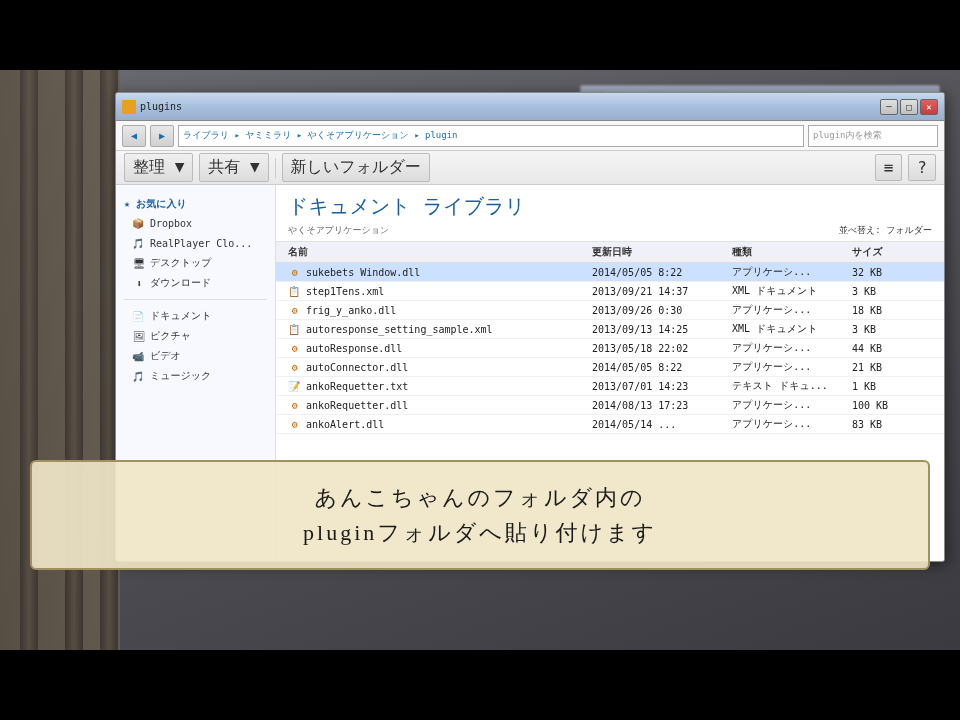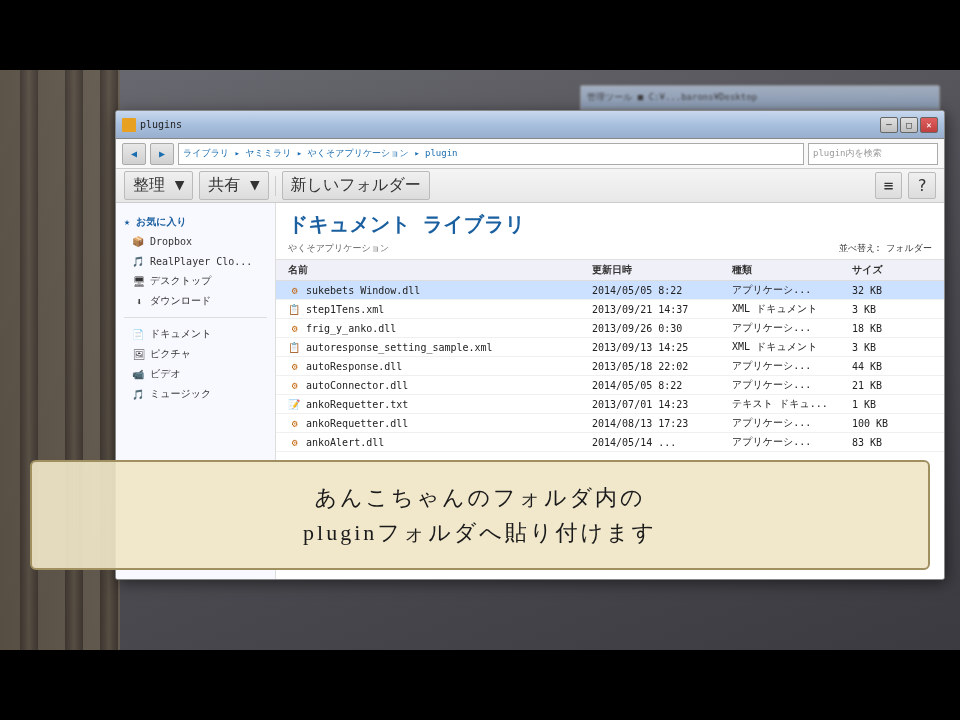--- a/index.html
+++ b/index.html
@@ -64,21 +64,21 @@
       display: flex;
       align-items: center;
       padding: 0 6px;
       font-size: 9px;
       color: #333;
     }
 
     
     .explorer-window {
       position: absolute;
-      top: 40px;
+      top: 22px;
       left: 115px;
       width: 830px;
       height: 470px;
       background: #f0f0f0;
       border: 1px solid #888;
       border-radius: 3px;
       box-shadow: 2px 3px 15px rgba(0,0,0,0.5);
       overflow: hidden;
     }
 
@@ -259,21 +259,21 @@
     }
 
     
     .library-header {
       padding: 8px 12px 4px;
       border-bottom: 1px solid #e0e0e0;
     }
     .library-title {
       font-size: 20px;
       color: #1a5fa0;
-      font-weight: bold;
+      font-weight: normal;
     }
     .library-subtitle {
       font-size: 9px;
       color: #666;
       margin-top: 2px;
     }
     .library-controls {
       display: flex;
       justify-content: space-between;
       align-items: center;

